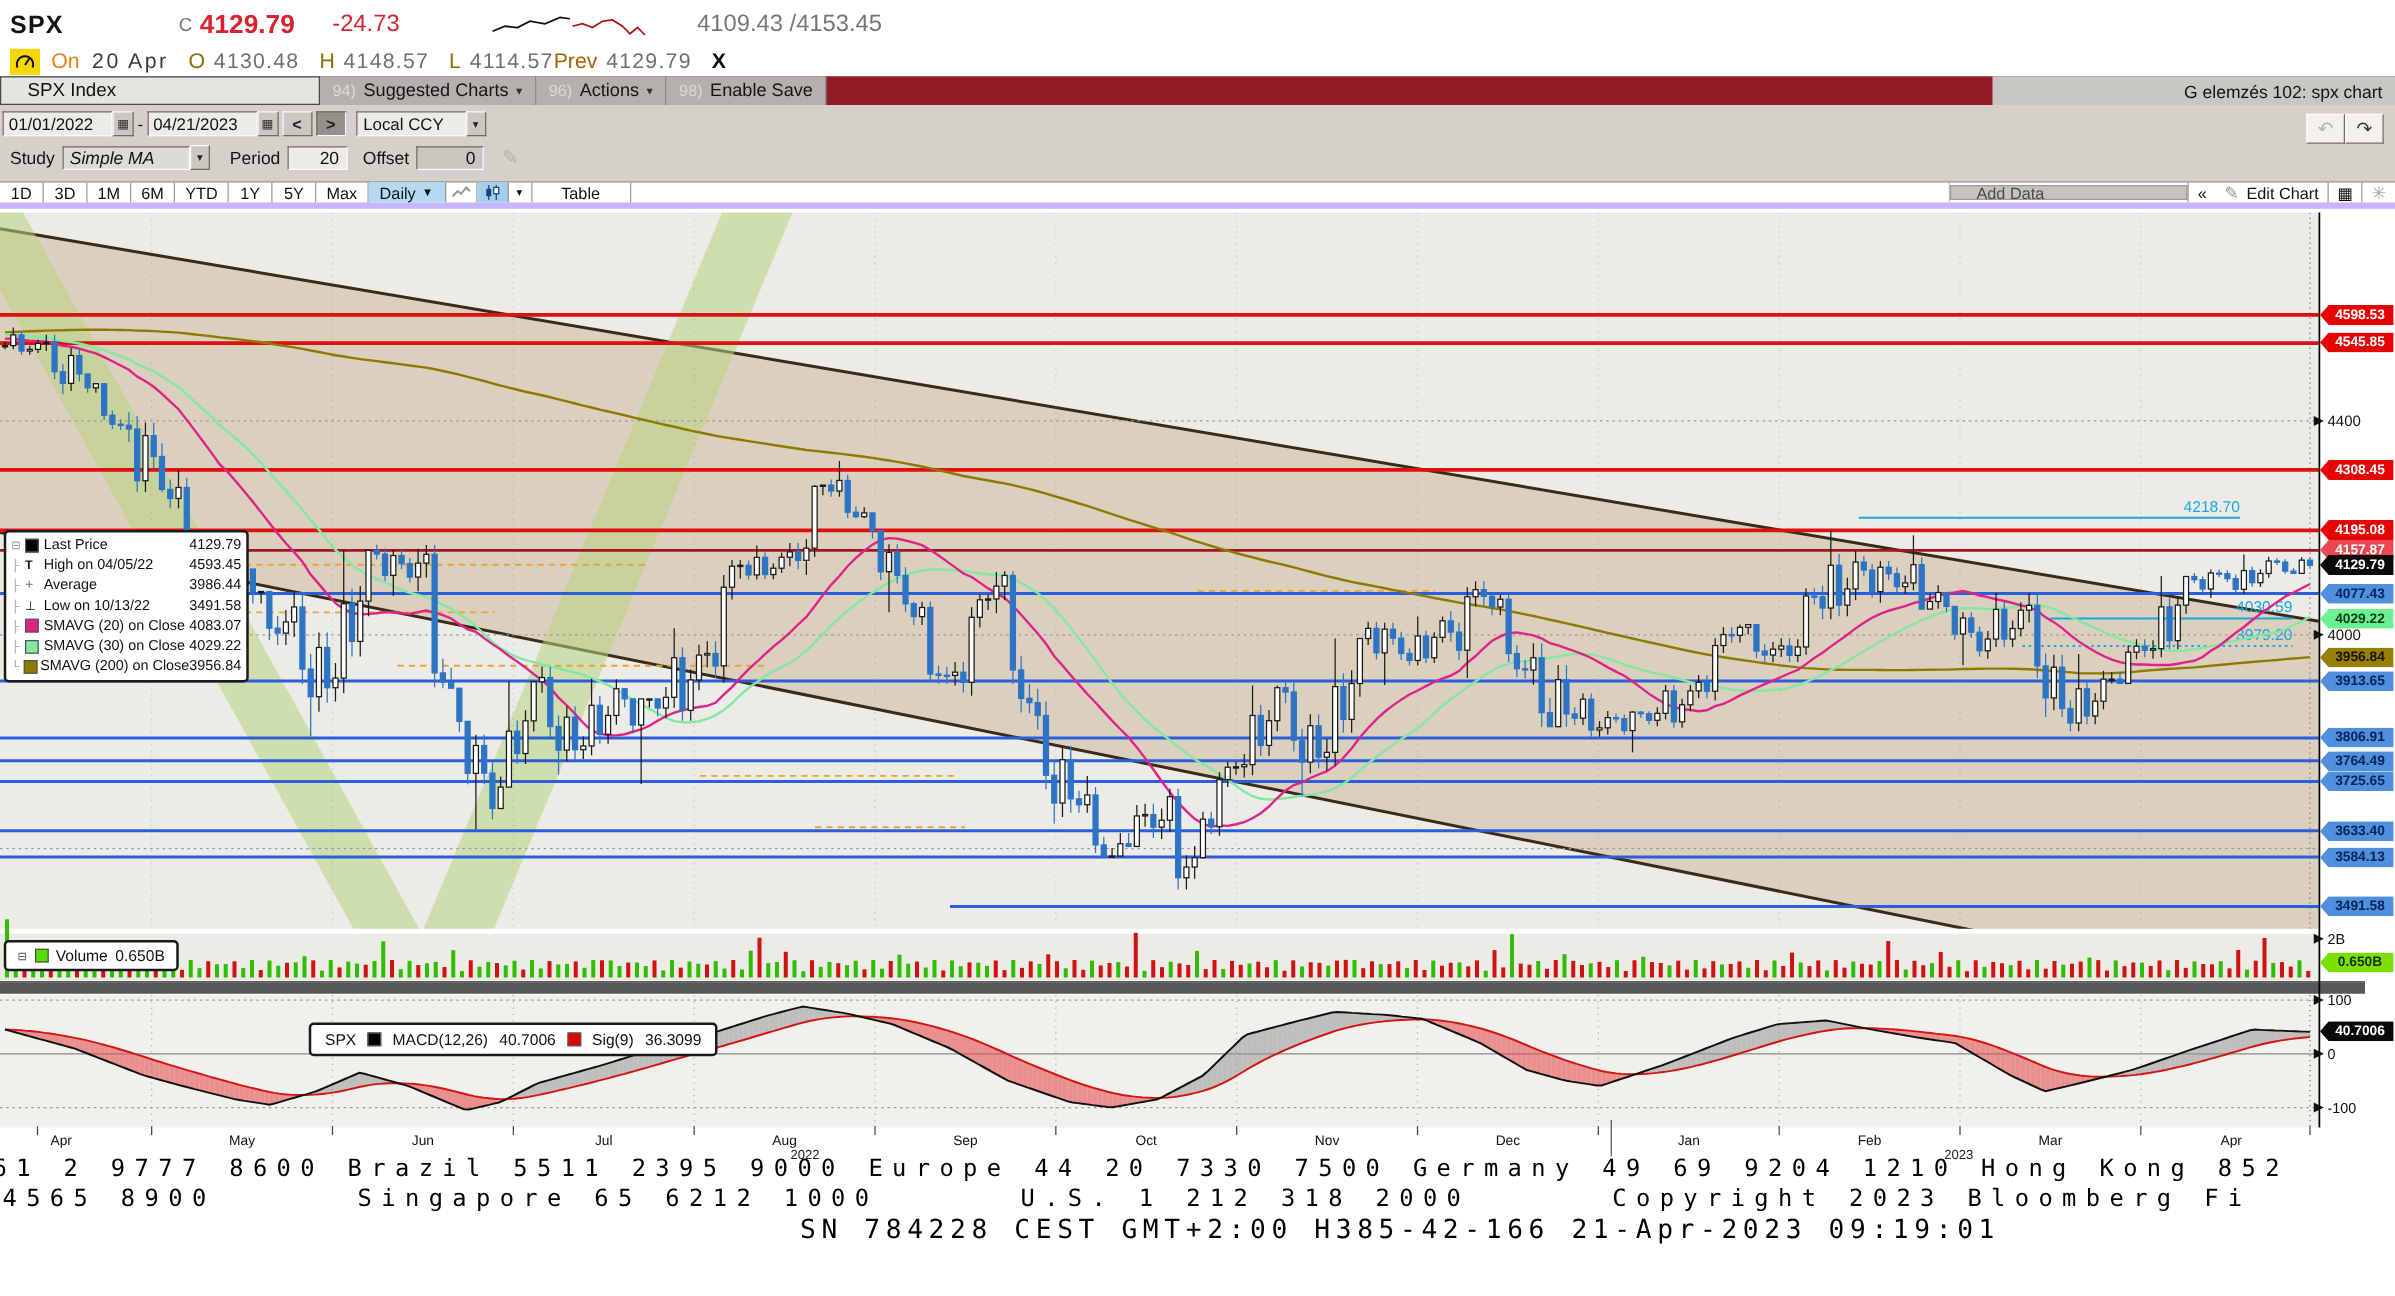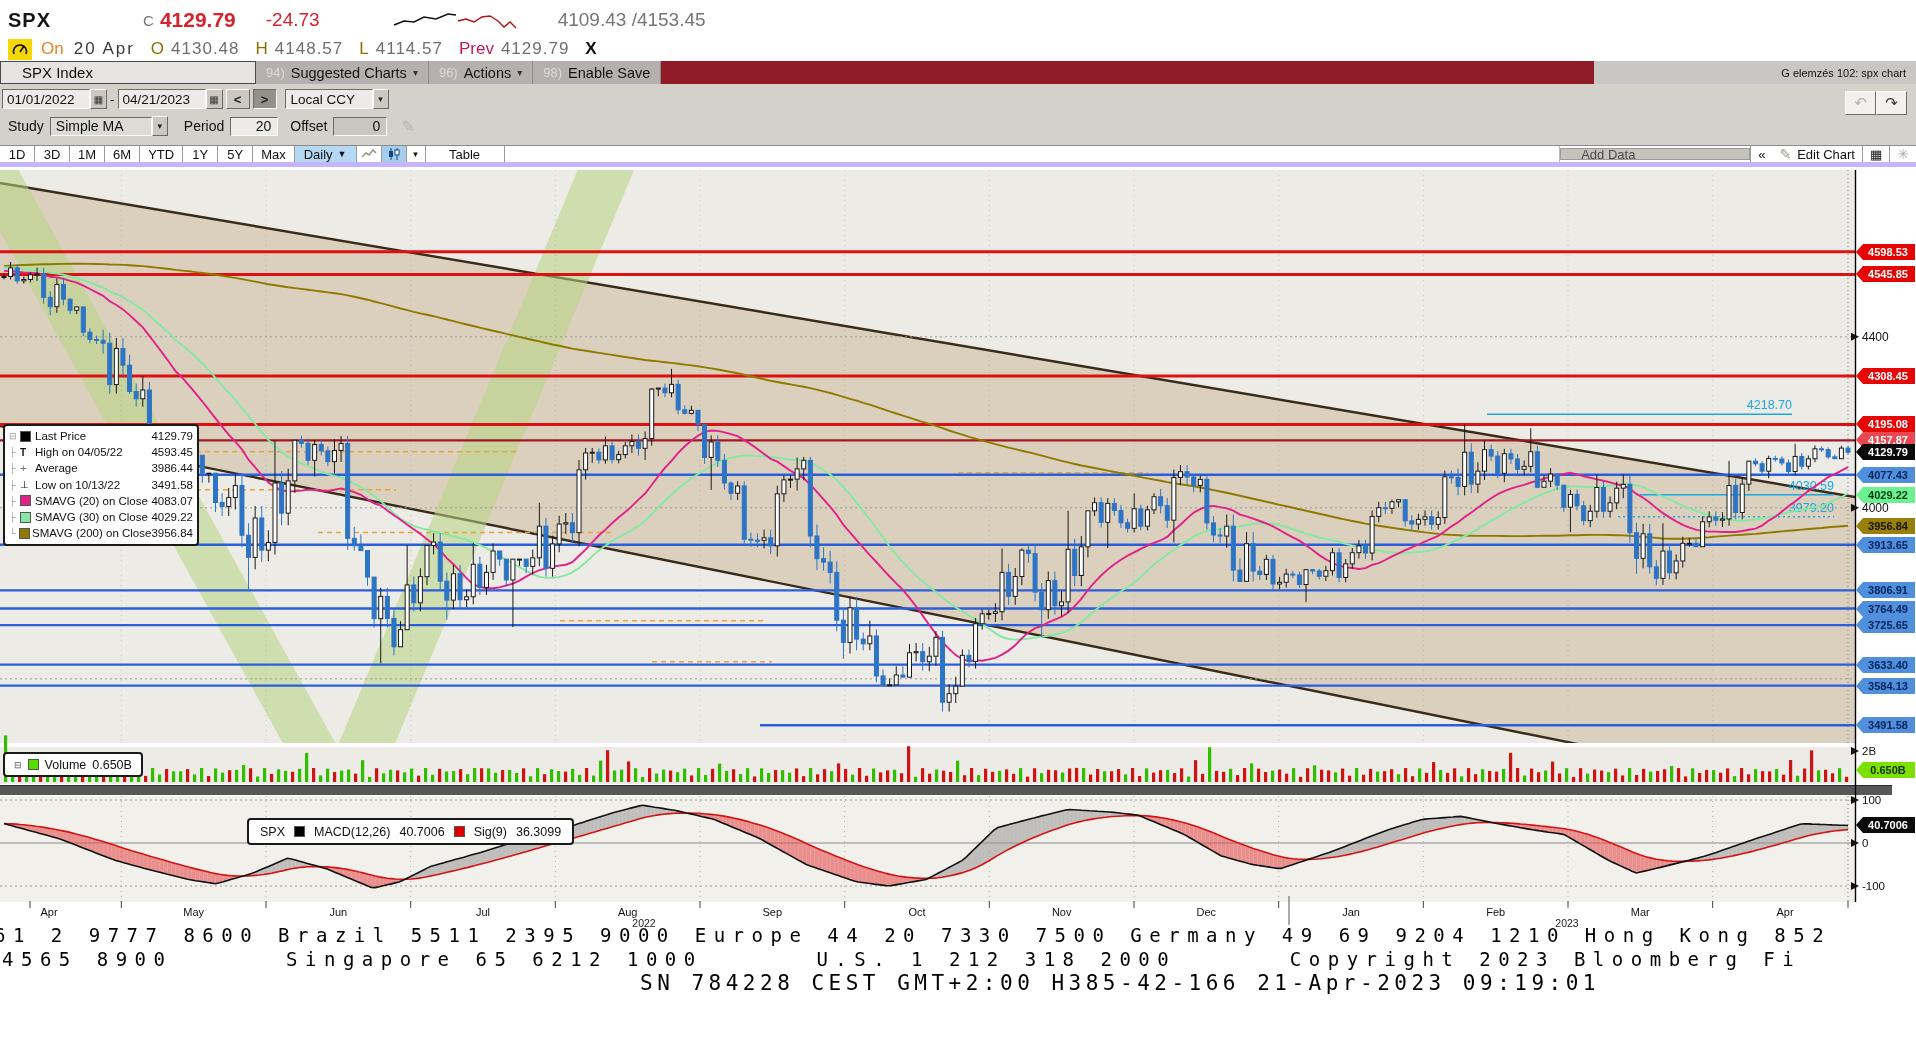--- a/index.html
+++ b/index.html
@@ -12,48 +12,48 @@
   .last{margin-left:6px;font-size:21px;font-weight:bold;color:#d6232e;}
   .chg{margin-left:30px;font-size:19px;color:#d6232e;}
   .spark{margin-left:72px;}
   .ba{margin-left:34px;font-size:19px;color:#767676;}
   #row2{top:37px;left:8px;height:24px;display:flex;align-items:center;font-size:17px;color:#555;}
   .gauge{width:24px;height:21px;background:#f5d800;display:flex;align-items:center;justify-content:center;}
   .on{color:#e8821e;margin-left:9px;}
   .dt{color:#3a3a3a;margin-left:10px;letter-spacing:2px;}
   .ohlc-l{color:#8a7000;margin-left:16px;}
   .ohlc-v{color:#6f6f6f;margin-left:7px;letter-spacing:1px;}
-  .prevl{color:#be185d;margin-left:16px;}
+  .prevl{color:#a16207;}
   .xbtn{color:#111;font-weight:bold;margin-left:16px;font-size:17px;}
   
   #menubar{top:61px;left:0;width:1916px;height:23px;background:#8e1b25;display:flex;align-items:stretch;}
   .sec-field{width:256px;background:#e6e4e1;border:1px solid #4a4a4a;font-size:15px;color:#111;
     display:flex;align-items:center;padding-left:21px;box-sizing:border-box;}
   .menu-items{display:flex;background:#b5b0ae;}
   .mitem{display:flex;align-items:center;padding:0 10px;border-right:1px solid #918c8a;font-size:14.5px;color:#141414;gap:6px;}
   .mnum{color:#ddd9d7;font-size:13px;}
   .march{font-size:10px;color:#333;}
   .mspacer{flex:1;}
-  .right-box{width:322px;background:#c9c7c4;color:#111;font-size:11px;display:flex;align-items:center;
+  .right-box{width:322px;background:#c9c7c4;color:#111;font-size:14px;display:flex;align-items:center;
     justify-content:flex-end;padding-right:10px;box-sizing:border-box;}
   
   #toolbg{top:84px;left:0;width:1916px;height:61px;background:#d4d1ca;}
   .sunk{border:1px solid;border-color:#6e6a64 #fbfaf8 #fbfaf8 #6e6a64;background:#ecebe7;box-sizing:border-box;}
   .raise{border:1px solid;border-color:#fbfaf8 #6e6a64 #6e6a64 #fbfaf8;background:#ccc8c1;box-sizing:border-box;}
   #toolrow1{top:88px;left:2px;height:22px;display:flex;align-items:center;font-size:13.5px;color:#111;}
   .datef{width:88px;height:20px;display:flex;align-items:center;padding-left:4px;}
   .calbtn{width:17px;height:20px;display:flex;align-items:center;justify-content:center;font-size:10px;color:#333;}
   .dash{margin:0 3px;}
   .navbtn{width:24px;height:20px;margin-left:3px;display:flex;align-items:center;justify-content:center;font-size:13px;font-weight:bold;color:#222;}
   .navbtn.pressed{background:#94908a;border-color:#6e6a64 #fbfaf8 #fbfaf8 #6e6a64;}
   .ccyf{width:88px;height:20px;margin-left:8px;display:flex;align-items:center;padding-left:5px;}
   .ddbtn{width:16px;height:20px;display:flex;align-items:center;justify-content:center;font-size:9px;color:#222;}
   #toolrow2{top:115px;left:2px;height:22px;display:flex;align-items:center;font-size:14px;color:#111;}
   .lbl{margin:0 6px;}
-  .studyf{width:102px;height:19px;display:flex;align-items:center;padding-left:5px;background:#dddbd6;}
+  .studyf{width:102px;height:19px;display:flex;align-items:center;padding-left:5px;background:#dddbd6;font-style:italic;}
   .numf{width:48px;height:19px;display:flex;align-items:center;justify-content:flex-end;padding-right:6px;}
   .offf{width:54px;height:19px;background:#c9c6c0;display:flex;align-items:center;justify-content:flex-end;padding-right:6px;}
   .pencil-dim{color:#b5b2ac;font-size:16px;margin-left:14px;}
   #undoredo{top:91px;left:1845px;display:flex;}
   .urbtn{width:31px;height:24px;background:#f2f1ee;display:flex;align-items:center;justify-content:center;font-size:15px;}
   
   #tabbar{top:145px;left:0;width:1916px;height:22px;background:#fff;border-top:1px solid #8b8b8b;
     border-bottom:5px solid #c4b5fd;display:flex;align-items:stretch;font-size:13px;color:#111;box-sizing:border-box;}
   .tab{display:flex;align-items:center;justify-content:center;border-right:1px solid #9b9b9b;padding:0 8px;min-width:18px;}
   .tab-daily{background:#b5d9f2;gap:5px;padding:0 9px;}

